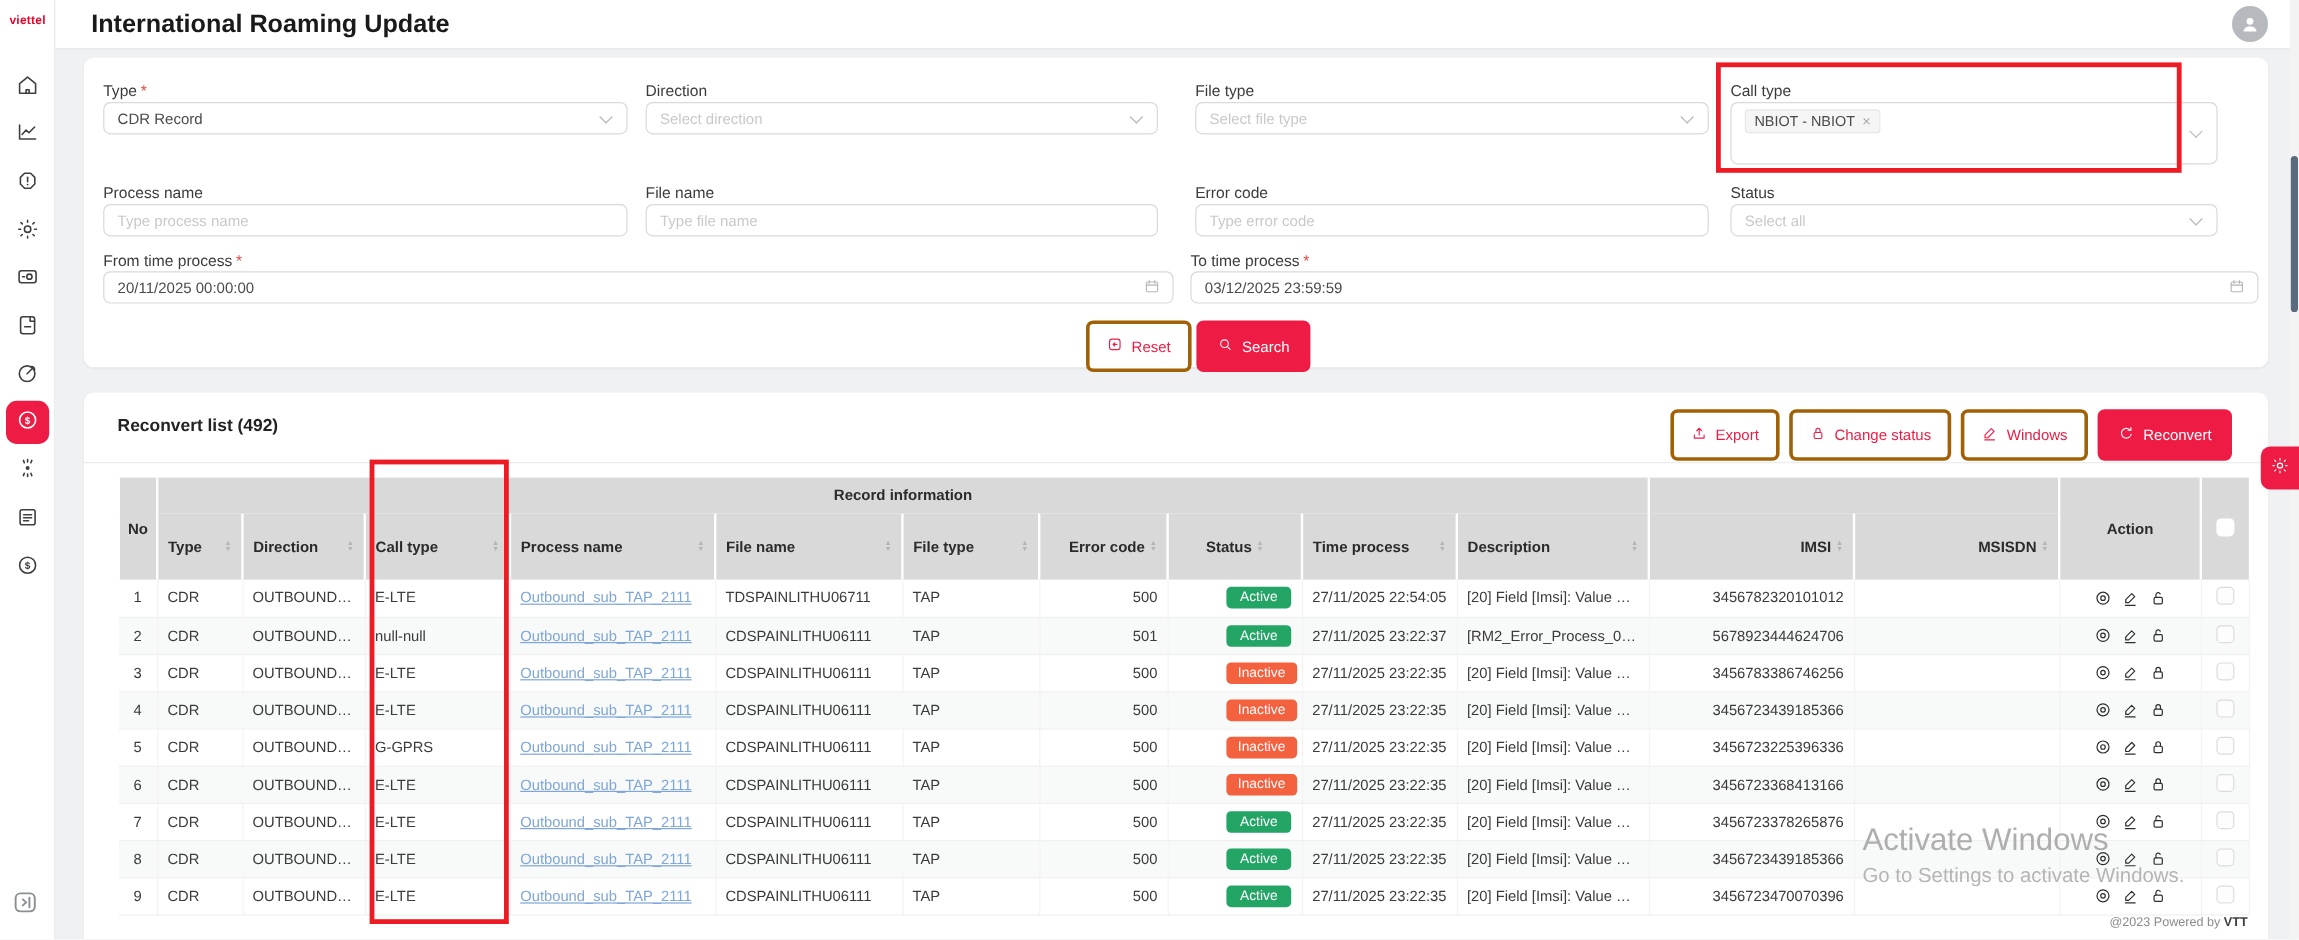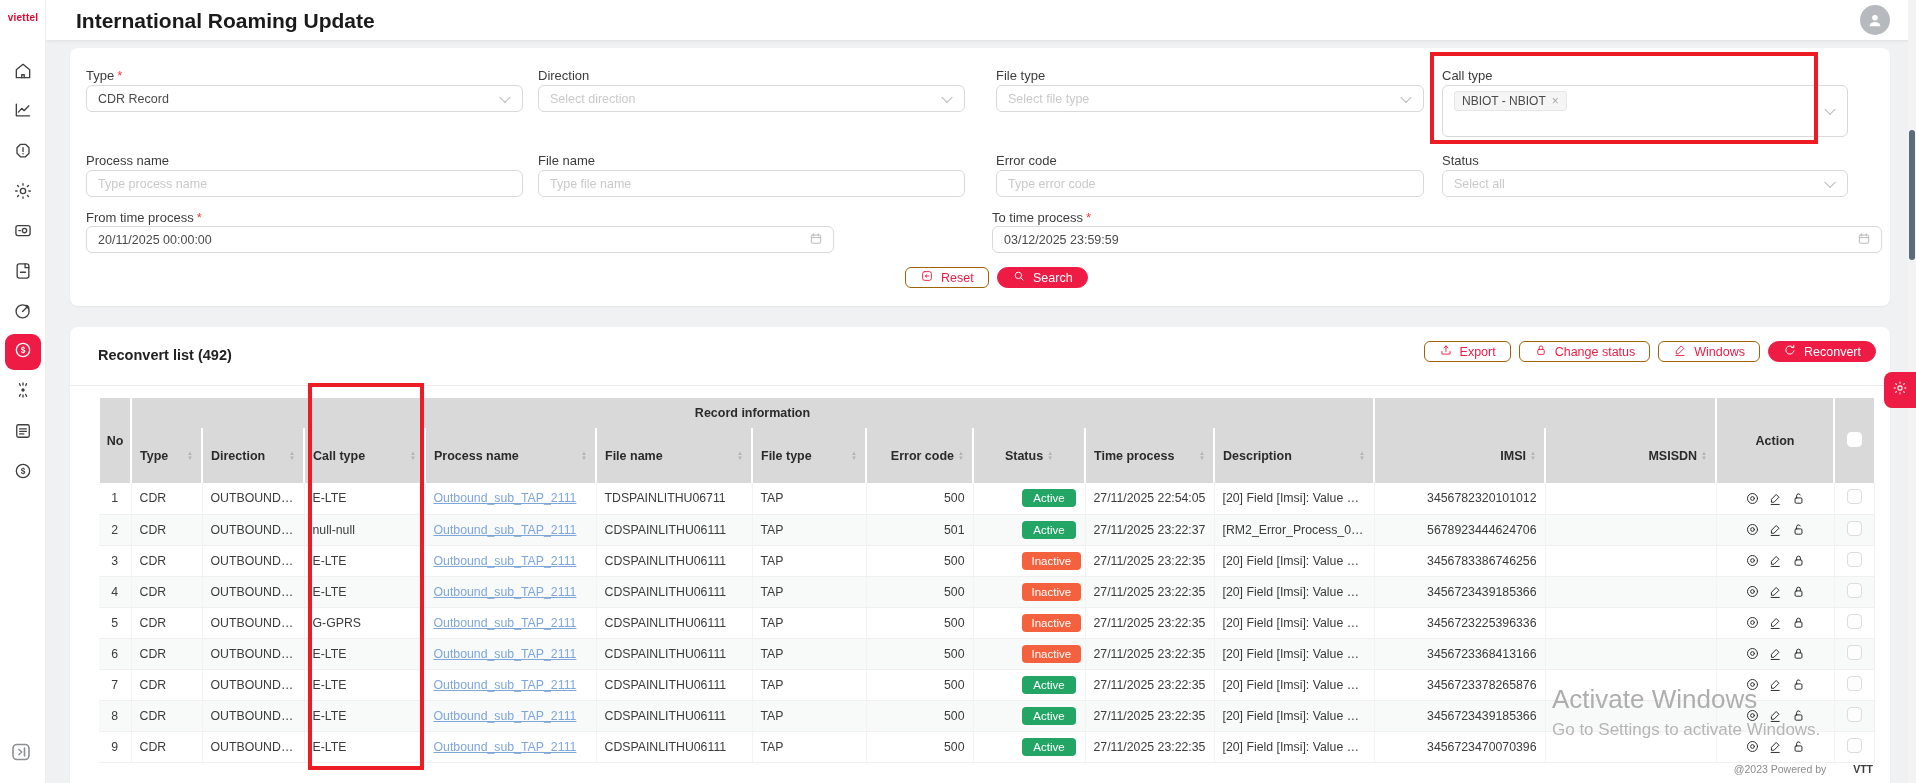--- a/index.html
+++ b/index.html
@@ -31,29 +31,29 @@
   .field { position:absolute; height:27px; border:1px solid #d9d9d9; border-radius:6px; background:#fff; display:flex; align-items:center; padding:0 11px; font-size:12.5px; color:#4a4a4a; }
   .field input { border:none; outline:none; width:100%; font:inherit; color:#4a4a4a; background:transparent; }
   .field input::placeholder { color:#c9c9c9; }
   .ph { color:#c9c9c9; }
   .chev { position:absolute; right:13px; top:50%; width:8px; height:8px; border-right:1.5px solid #b9b9b9; border-bottom:1.5px solid #b9b9b9; transform:translateY(-70%) rotate(45deg); }
   .cal { position:absolute; right:10px; top:50%; transform:translateY(-50%); color:#b5b5b5; }
   .multiselect { height:52px !important; align-items:flex-start !important; padding-top:5px !important; }
   .tag { background:#f5f5f5; border:1px solid #e6e6e6; border-radius:3px; font-size:12px; color:#4a4a4a; padding:2px 7px; display:inline-flex; align-items:center; gap:6px; }
   .tag .x { color:#a9a9a9; cursor:pointer; font-size:12px; }
 
-  .btn { display:inline-flex; align-items:center; justify-content:center; gap:7px; height:21px; border-radius:6px; font-size:12.5px; cursor:pointer; border:1px solid #a16207; background:#fff; color:#ee1c45; padding:0 14px; }
+  .btn { display:inline-flex; align-items:center; justify-content:center; gap:7px; height:43px; border-radius:6px; font-size:12.5px; cursor:pointer; border:3px solid #a16207; background:#fff; color:#ee1c45; padding:0 14px; }
   .btn svg { width:14px; height:14px; }
-  .btn.primary { background:#ee1c45; color:#fff; border-color:#ee1c45;border-radius:13px; }
+  .btn.primary { background:#ee1c45; color:#fff; border-color:#ee1c45; }
   #reset-btn { position:absolute; left:835px; top:219px; }
   #search-btn { position:absolute; left:927px; top:219px; }
 
   
   #list-title { position:absolute; left:28px; top:20px; font-size:14.5px; font-weight:700; color:#222; }
-  #list-toolbar { position:absolute; right:14px; top:14px; display:flex; gap:8px; }
+  #list-toolbar { position:absolute; right:30px; top:14px; display:flex; gap:8px; }
   #list-divider { position:absolute; left:0; top:58px; width:100%; border-top:1px solid #ececec; }
 
   
   #grid-wrap { position:absolute; left:28px; top:71px; width:1775px; }
   table { border-collapse:collapse; table-layout:fixed; width:1775px; }
   th { background:#d9d9d9; font-size:12.5px; font-weight:700; color:#2b2b2b; padding:0 8px; }
   thead .grp { height:30px; text-align:center; font-weight:700; }
   thead .sub { height:55px; }
   th.sep { border-left:2px solid #fff; }
   .th-flex { display:flex; align-items:center; justify-content:space-between; gap:4px; }
@@ -72,21 +72,21 @@
   .cb.hdr { background:#fff; border-color:#fff; }
 
   
   .annotation { position:absolute; border:4px solid #ed1c24; z-index:20; pointer-events:none; }
   #anno-calltype-filter { left:1430px; top:52px; width:388px; height:92px; }
   #anno-calltype-column { left:308px; top:383px; width:116px; height:387px; }
   #watermark { position:absolute; left:1552px; top:684px; z-index:15; pointer-events:none; color:#aeaeae; }
   #watermark .l1 { font-size:26px; }
   #watermark .l2 { font-size:17px; margin-top:5px; color:#b5b5b5; }
   #footer { position:absolute; right:43px; top:763px; font-size:10.5px; color:#8b8b8b; z-index:6; }
-  #footer b { color:#3d3d3d;margin-left:24px; }
+  #footer b { color:#3d3d3d; }
   #scrollbar { position:absolute; right:0; top:0; width:8px; height:783px; background:#f3f3f3; z-index:30; }
   #scroll-thumb { position:absolute; left:1px; top:130px; width:6px; height:130px; background:#5a6b7e; border-radius:3px; }
   #float-gear { position:absolute; left:1884px; top:372px; width:32px; height:36px; background:#ee1c45; border-radius:8px 0 0 8px; display:flex; align-items:center; justify-content:center; color:#fff; z-index:31; cursor:pointer; }
   #float-gear svg { width:16px; height:16px; }
   svg.ln { fill:none; stroke:currentColor; stroke-width:1.6; stroke-linecap:round; stroke-linejoin:round; }
 </style>
 </head>
 <body>
 
 <div id="page">
@@ -227,21 +227,21 @@
         <input placeholder="Type error code" style="">
       </div>
 
     <div class="f-label" style="left:1372px;top:105px">Status</div>
     <div class="field" style="left:1372px;top:122px;width:406px">
         <span class="ph">Select all</span>
         <span class="chev"></span>
       </div>
 
     <div class="f-label" style="left:16px;top:162px"><span>From time process</span><span class="req">*</span></div>
-    <div class="field" style="left:16px;top:178px;width:748px">
+    <div class="field" style="left:16px;top:178px;width:892px">
         <input value="20/11/2025 00:00:00" style="">
         <span class="cal"><svg class="ln" viewBox="0 0 24 24" width="14" height="14">
             <rect x="4" y="6" width="16" height="14" rx="2"></rect>
             <path d="M8 4v4M16 4v4M4 10.5h16"></path>
           </svg></span>
       </div>
 
     <div class="f-label" style="left:922px;top:162px"><span>To time process</span><span class="req">*</span></div>
     <div class="field" style="left:922px;top:178px;width:890px">
         <input value="03/12/2025 23:59:59" style="">

